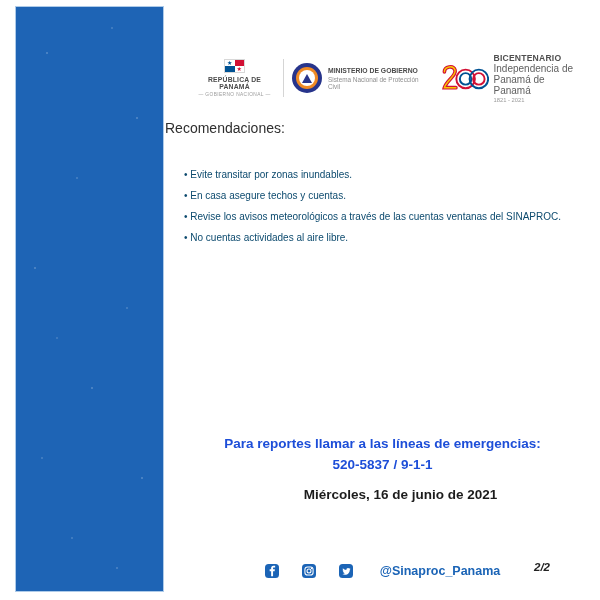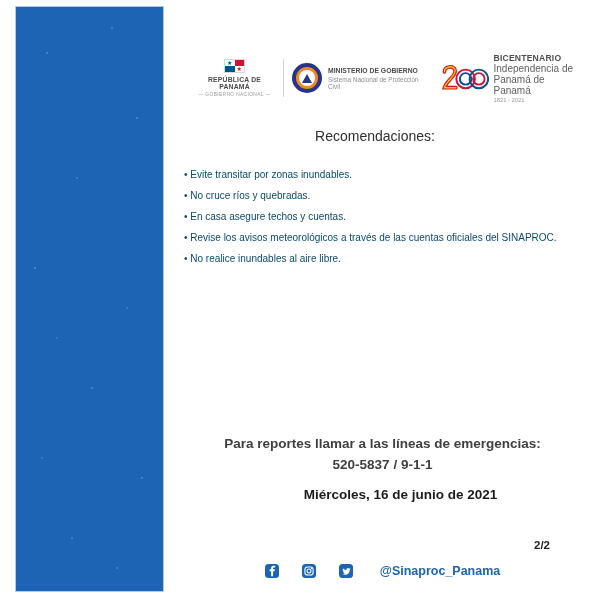--- a/index.html
+++ b/index.html
@@ -61,41 +61,41 @@
   .ministry-sub { font-size:6.4px; color:#8f8f8f; margin-top:2px; }
 
   .bicent-block { display:flex; align-items:center; margin-left:8px; }
   .bicent-text { text-align:left; margin-left:4px; }
   .bicent-title { font-size:8.6px; font-weight:bold; color:#4f4f4f; letter-spacing:.2px; }
   .bicent-l2, .bicent-l3 { font-size:10px; color:#5f5f5f; }
   .bicent-l4 { font-size:5.8px; color:#9a9a9a; margin-top:1px; }
 
   
   .content-title {
-    position:absolute; left:165px; top:128px; width:420px;
-    text-align:center; font-size:14px; color:#2f2f2f;
+    position:absolute; left:165px; top:120px; width:420px;
+    text-align:left; font-size:14px; color:#2f2f2f;
   }
   .rec-list {
     position:absolute; left:184px; top:164px; width:400px;
     list-style:none; font-size:10px; line-height:21px; color:#0c4a6e;
   }
   .rec-list li::before { content:"• "; }
 
   .emergency {
     position:absolute; left:165px; top:433px; width:435px;
     text-align:center; font-weight:bold; font-size:13.5px;
-    color:#404040; line-height:21px;
+    color:#1d4ed8; line-height:21px;
   }
   .date-line {
     position:absolute; left:165px; top:487px; width:471px;
     text-align:center; font-weight:bold; font-size:13.5px; color:#1c1c1c;
   }
   .page-indicator {
-    position:absolute; top:539px; right:50px;
-    font-weight:bold; font-size:11.5px; color:#222;
+    position:absolute; top:561px; right:50px;
+    font-weight:bold; font-size:11.5px; color:#222;font-style:italic;
   }
 
   
   .footer {
     position:absolute; left:165px; top:564px; width:435px;
     display:flex; align-items:center; justify-content:center; gap:23px;
   }
   .social-icon { width:14px; height:14px; display:block; }
   .handle { font-size:12.5px; font-weight:bold; color:#1b64b6; margin-left:4px; }
 </style>
@@ -151,24 +151,23 @@
         <div class="bicent-l4">1821 - 2021</div>
       </div>
     </div>
 
   </div>
 
   <div class="content-title">Recomendaciones:</div>
 
   <ul class="rec-list">
     <li>Evite transitar por zonas inundables.</li>
-    <li>No cruce ríos y quebradas.</li>
     <li>En casa asegure techos y cuentas.</li>
-    <li>Revise los avisos meteorológicos a través de las cuentas oficiales del SINAPROC.</li>
-    <li>No realice inundables al aire libre.</li>
+    <li>Revise los avisos meteorológicos a través de las cuentas ventanas del SINAPROC.</li>
+    <li>No cuentas actividades al aire libre.</li>
   </ul>
 
   <div class="emergency">
     <div>Para reportes llamar a las líneas de emergencias:</div>
     <div>520-5837 / 9-1-1</div>
   </div>
 
   <div class="date-line">Miércoles, 16 de junio de 2021</div>
 
   <div class="page-indicator">2/2</div>

